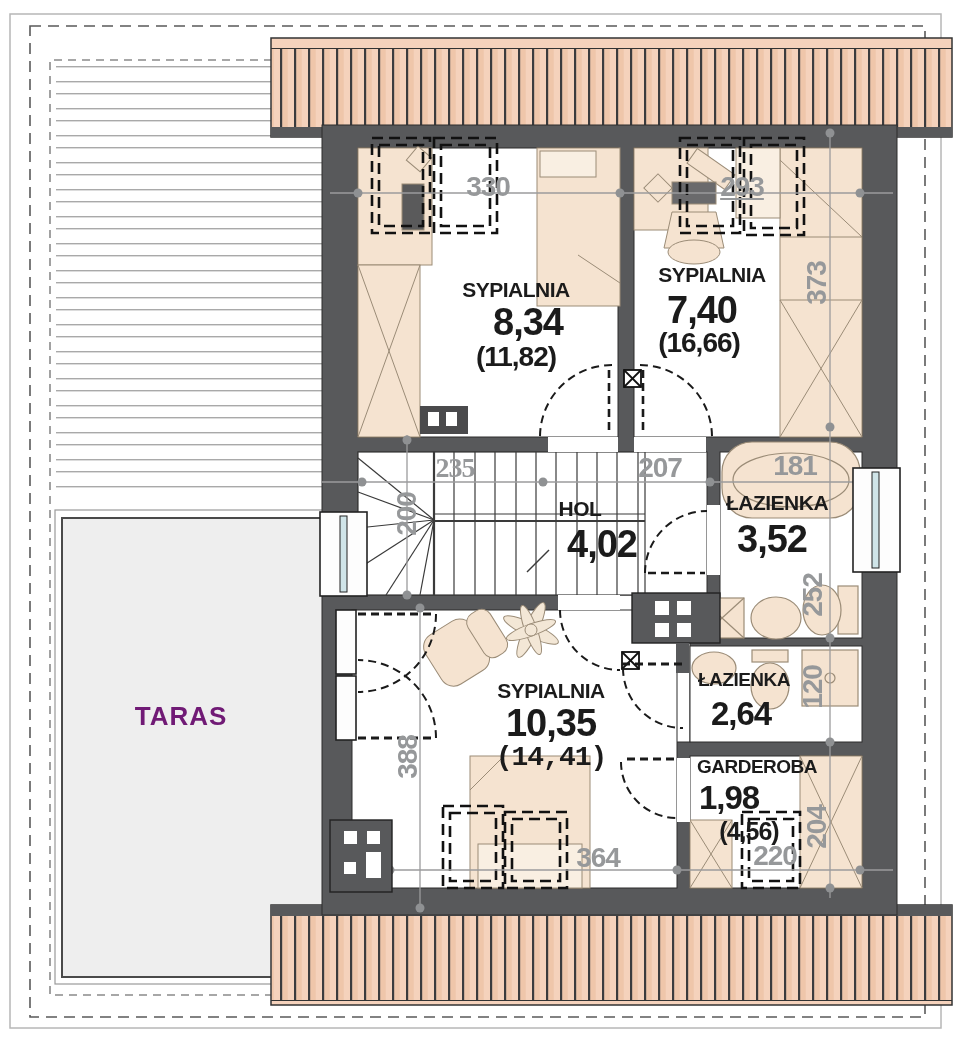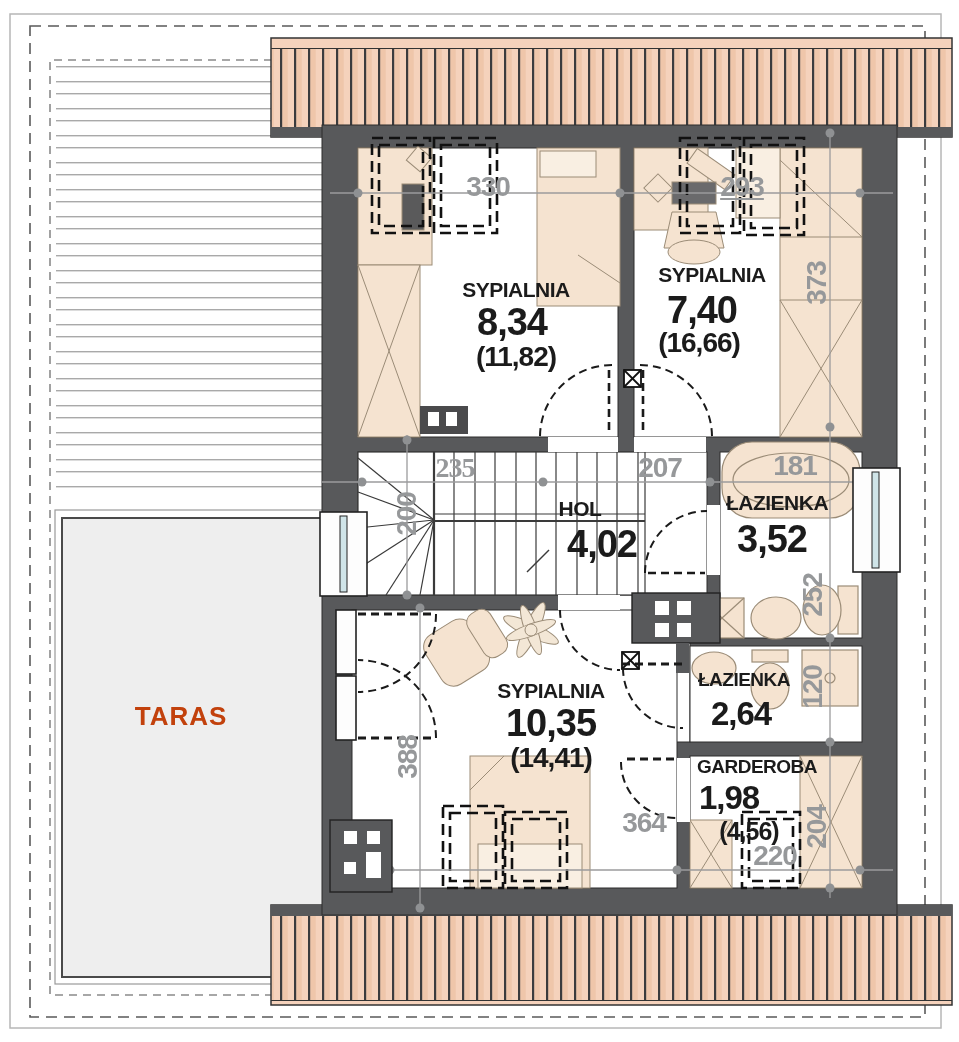--- a/index.html
+++ b/index.html
@@ -9,21 +9,21 @@
   .lbl{position:absolute;transform:translate(-50%,-50%);white-space:nowrap;
        font-weight:700;color:#1b1b1b;letter-spacing:-0.5px;line-height:1;}
   .lbl.vert{transform:translate(-50%,-50%) rotate(-90deg);}
   .room-name{font-size:21px;}
   .room-name.sm{font-size:19px;}
   .room-area{font-size:38px;letter-spacing:-1px;}
   .room-area.sm{font-size:33px;}
   .room-total{font-size:28px;letter-spacing:-1px;}
   .room-total.sm{font-size:25px;}
   .dim{font-size:28px;font-weight:700;color:#96989a;letter-spacing:-1px;}
-  .taras-lbl{font-size:26px;color:#c2410c;letter-spacing:1px;}
+  .taras-lbl{font-size:26px;color:#701a75;letter-spacing:1px;}
 </style>
 </head>
 <body>
 
 <div class="plan">
 
 <svg width="959" height="1042" viewBox="0 0 959 1042">
   <defs>
     <pattern id="eaves" width="14" height="8" patternUnits="userSpaceOnUse">
       <rect width="14" height="8" fill="#f5d2bc"></rect>
@@ -301,21 +301,21 @@
       <rect x="872" y="472" width="7" height="96" fill="#cfe4e8" stroke-width="1"></rect>
     </g>
     <g>
       <rect x="336" y="610" width="20" height="64" fill="#fdfdfd"></rect>
       <rect x="336" y="676" width="20" height="64" fill="#fdfdfd"></rect>
     </g>
   </g>
 </svg>
 
 <div class="lbl room-name" style="left:516px;top:289px;">SYPIALNIA</div>
-<div class="lbl room-area" style="left:512px;top:322px;">8,34</div>
+<div class="lbl room-area" style="left:528px;top:322px;">8,34</div>
 <div class="lbl room-total" style="left:516px;top:357px;">(11,82)</div>
 
 <div class="lbl room-name" style="left:712px;top:274px;">SYPIALNIA</div>
 <div class="lbl room-area" style="left:702px;top:310px;">7,40</div>
 <div class="lbl room-total" style="left:699px;top:343px;">(16,66)</div>
 
 <div class="lbl room-name" style="left:580px;top:508px;font-size:21px;">HOL</div>
 <div class="lbl room-area" style="left:602px;top:544px;">4,02</div>
 
 <div class="lbl room-name" style="left:777px;top:502px;">ŁAZIENKA</div>
@@ -323,31 +323,31 @@
 
 <div class="lbl room-name sm" style="left:744px;top:679px;">ŁAZIENKA</div>
 <div class="lbl room-area sm" style="left:741px;top:713px;">2,64</div>
 
 <div class="lbl room-name sm" style="left:757px;top:766px;">GARDEROBA</div>
 <div class="lbl room-area sm" style="left:729px;top:797px;">1,98</div>
 <div class="lbl room-total sm" style="left:725px;top:831px;margin-left:24px;">(4,56)</div>
 
 <div class="lbl room-name" style="left:551px;top:690px;">SYPIALNIA</div>
 <div class="lbl room-area" style="left:551px;top:723px;">10,35</div>
-<div class="lbl room-total" style="left:551px;top:758px;">(14,41)</div>
+<div class="lbl room-total" style="left:551px;top:758px;font-family:Liberation Mono, monospace;">(14,41)</div>
 
 <div class="lbl taras-lbl" style="left:181px;top:716px;">TARAS</div>
 
 <div class="lbl dim" style="left:488px;top:187px;">330</div>
 <div class="lbl dim" style="left:742px;top:187px;text-decoration:underline;">293</div>
 <div class="lbl dim vert" style="left:817px;top:283px;">373</div>
 <div class="lbl dim" style="left:455px;top:468px;font-family:Liberation Serif, serif;">235</div>
 <div class="lbl dim" style="left:627px;top:468px;margin-left:33px;">207</div>
 <div class="lbl dim" style="left:795px;top:466px;">181</div>
 <div class="lbl dim vert" style="left:407px;top:514px;">200</div>
 <div class="lbl dim vert" style="left:813px;top:595px;">252</div>
 <div class="lbl dim vert" style="left:813px;top:687px;">120</div>
 <div class="lbl dim vert" style="left:408px;top:757px;">388</div>
-<div class="lbl dim" style="left:598px;top:823px;margin-left:46px;">364</div>
+<div class="lbl dim" style="left:598px;top:858px;">364</div>
 <div class="lbl dim" style="left:775px;top:856px;">220</div>
 <div class="lbl dim vert" style="left:817px;top:827px;">204</div>
 
 </div>
 
 </body></html>

